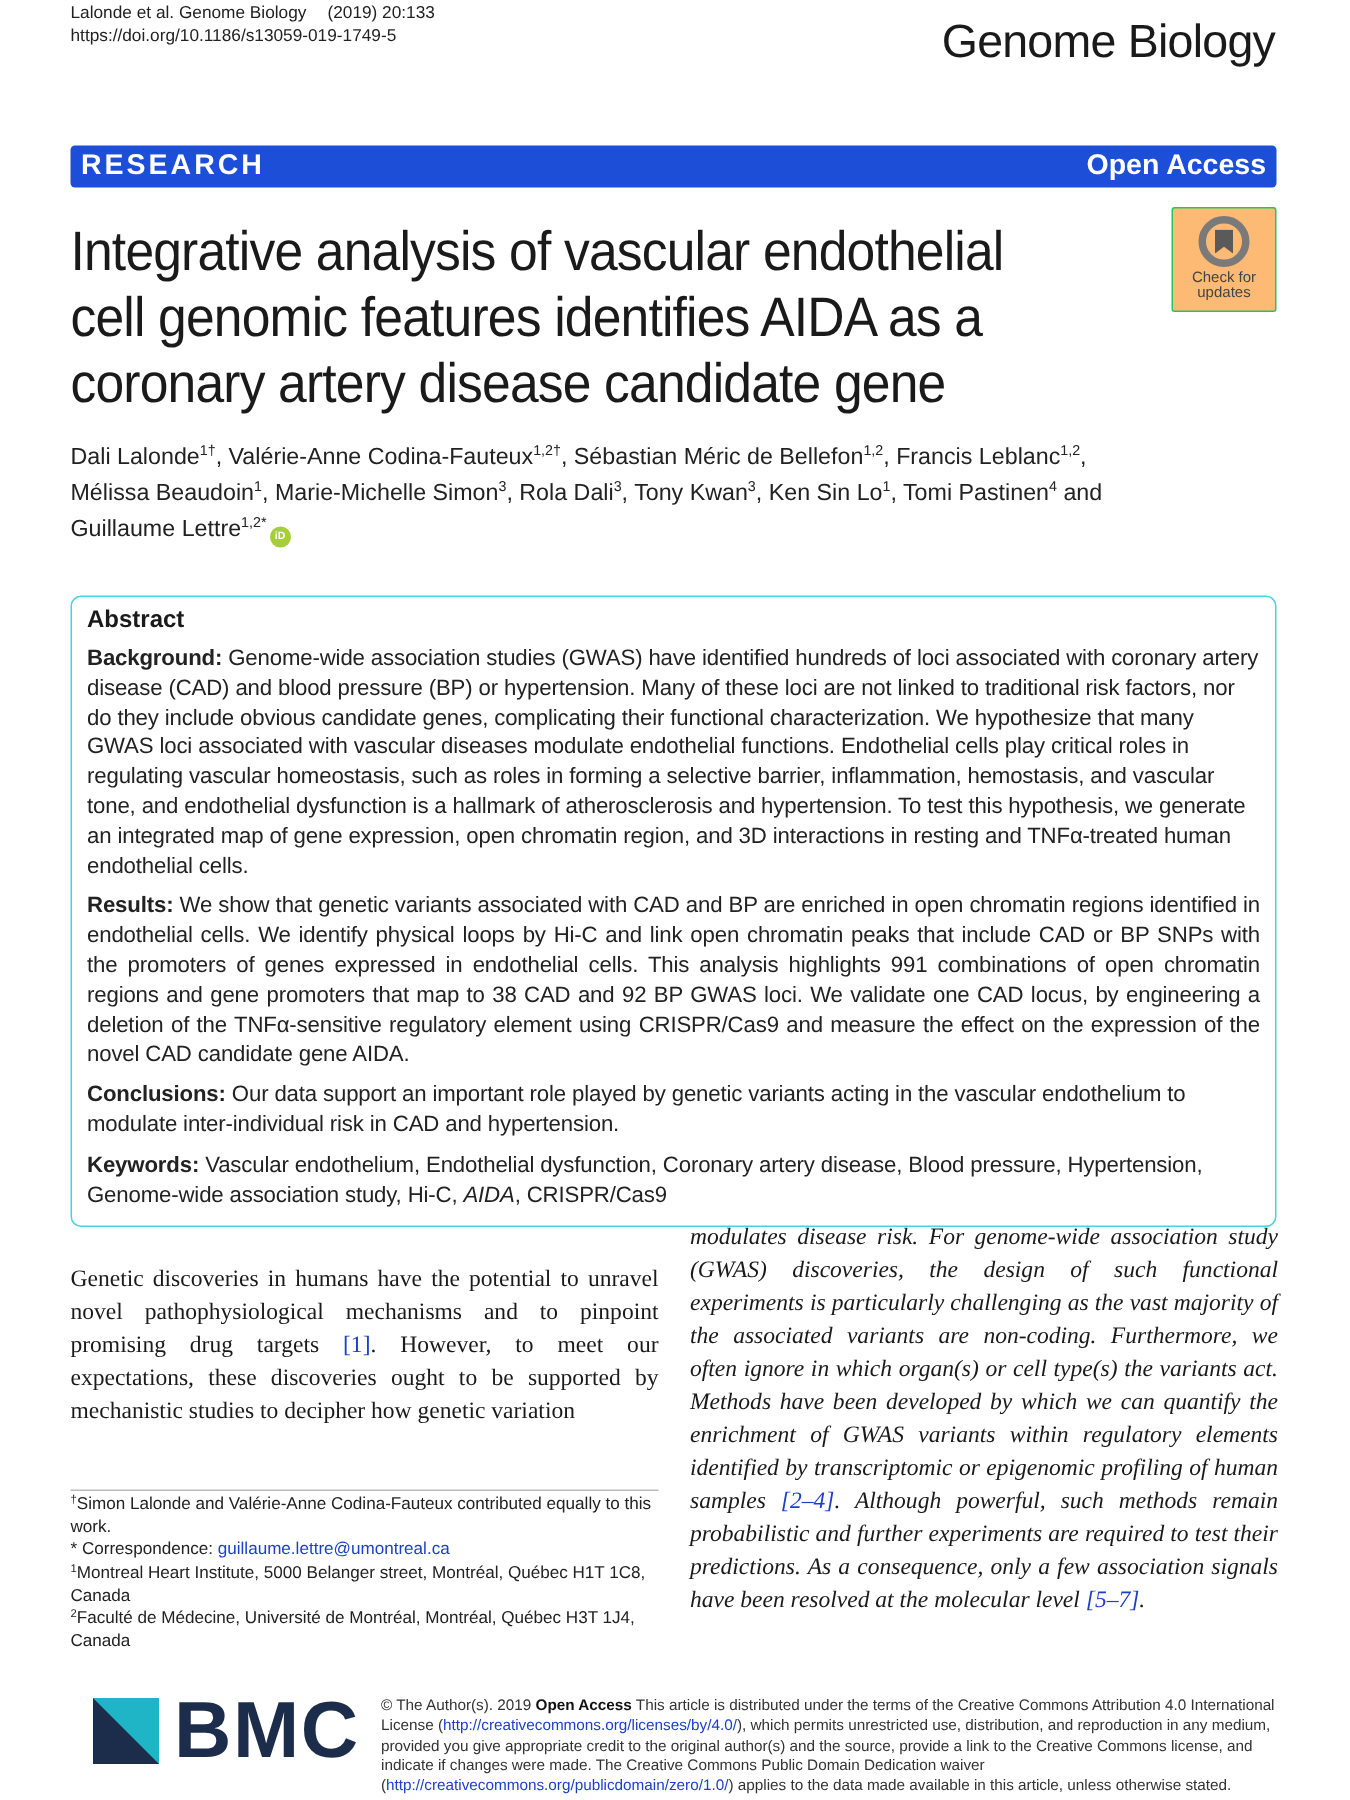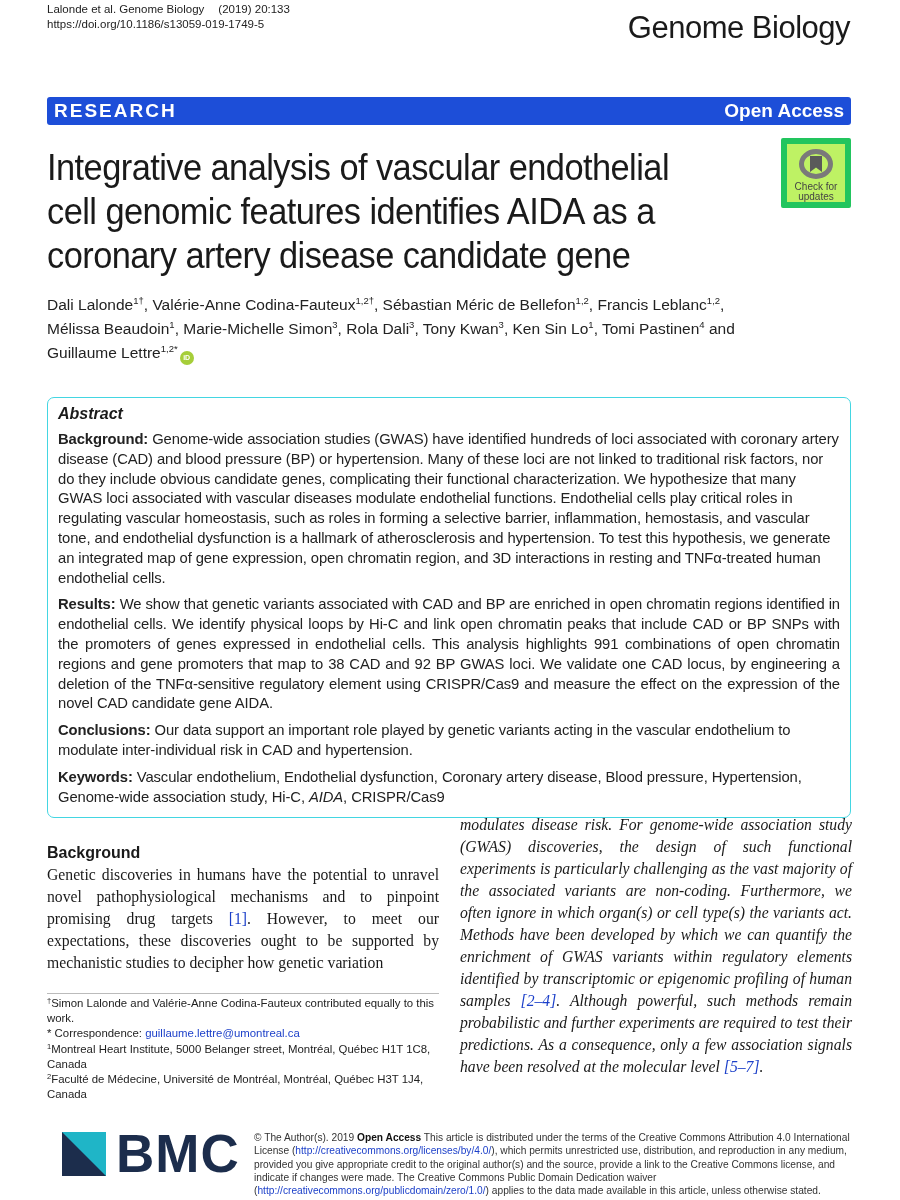--- a/index.html
+++ b/index.html
@@ -8,33 +8,33 @@
 
   .running-head { position: absolute; left: 47px; top: 2px; font-size: 11.5px; line-height: 15px; color: #222; }
   .running-head .journal-italic { }
   .running-head .vol { margin-left: 14px; }
   .journal-logo { position: absolute; right: 50px; top: 10px; font-size: 31px; letter-spacing: -0.5px; color: #1a1a1a; font-weight: 300; margin-left: 16px; }
 
   .banner { position: absolute; left: 47px; top: 97px; width: 804px; height: 28px; background: #1d4ed8; border-radius: 3px; display: flex; align-items: center; justify-content: space-between; padding: 0 7px; }
   .banner .research { color: #fff; font-weight: bold; font-size: 19px; letter-spacing: 2px; }
   .banner .open-access { color: #fff; font-weight: bold; font-size: 19px; }
 
-  .check-updates { position: absolute; left: 781px; top: 138px; width: 70px; height: 70px; background: #bef264; border: 6px solid #22c55e; border-radius: 2px; display: flex; flex-direction: column; align-items: center; padding-top: 5px; }
+  .check-updates { position: absolute; left: 781px; top: 138px; width: 70px; height: 70px; background: #fdba74; border: 1px solid #22c55e; border-radius: 2px; display: flex; flex-direction: column; align-items: center; padding-top: 5px; }
   .check-updates .ring { width: 34px; height: 34px; border-radius: 50%; border: 5px solid #7a7a7a; position: relative; display: flex; align-items: center; justify-content: center; }
   .check-updates .bookmark { width: 12px; height: 16px; background: #5a5a5a; clip-path: polygon(0 0, 100% 0, 100% 100%, 50% 72%, 0 100%); }
   .check-updates .cu-text { font-size: 10px; line-height: 10px; color: #444; text-align: center; margin-top: 3px; }
 
   .title { position: absolute; left: 47px; top: 146px; width: 720px; font-size: 37px; line-height: 44px; color: #1a1a1a; font-weight: normal; letter-spacing: -0.6px; transform: scaleX(0.93); transform-origin: left top; }
 
   .authors { position: absolute; left: 47px; top: 293px; width: 800px; font-size: 15.5px; line-height: 24px; color: #222; }
   .authors sup { font-size: 9.5px; vertical-align: 6px; line-height: 0; }
   .orcid { display: inline-block; width: 14px; height: 14px; border-radius: 50%; background: #a6ce39; color: #fff; font-size: 7px; font-weight: bold; line-height: 14px; text-align: center; vertical-align: -2px; margin-left: 2px; }
 
   .abstract-box { position: absolute; left: 47px; top: 397px; width: 804px; height: 421px; border: 1.5px solid #43d6e2; border-radius: 7px; padding: 6px 10px 0 10px; }
-  .abstract-box h2 { font-size: 16px; font-weight: bold; color: #1a1a1a; margin-bottom: 6px; line-height: 20px; font-style: italic; }
+  .abstract-box h2 { font-size: 16px; font-weight: bold; color: #1a1a1a; margin-bottom: 6px; line-height: 20px; }
   .abs-para { font-size: 14.8px; line-height: 19.8px; color: #222; margin-bottom: 7px; letter-spacing: -0.1px; }
   .abs-para .lbl { font-weight: bold; }
   .abs-para.justify { text-align: justify; }
   .abs-para em { font-style: italic; }
 
   .col { position: absolute; font-family: "Liberation Serif", "DejaVu Serif", serif; font-size: 15.7px; line-height: 22px; color: #1a1a1a; text-align: justify; }
   .col-left { left: 47px; top: 842px; width: 392px; }
   .col-right { left: 460px; top: 814px; width: 392px; font-style: italic; }
   .col h3 { font-family: "Liberation Sans", "DejaVu Sans", sans-serif; font-size: 16px; font-weight: bold; line-height: 22px; margin-bottom: 0; }
   .ref { color: #1b3fc9; }
@@ -97,21 +97,20 @@
 
 <div class="abstract-box">
   <h2>Abstract</h2>
   <p class="abs-para"><span class="lbl">Background:</span> <span>Genome-wide association studies (GWAS) have identified hundreds of loci associated with coronary artery disease (CAD) and blood pressure (BP) or hypertension. Many of these loci are not linked to traditional risk factors, nor do they include obvious candidate genes, complicating their functional characterization. We hypothesize that many GWAS loci associated with vascular diseases modulate endothelial functions. Endothelial cells play critical roles in regulating vascular homeostasis, such as roles in forming a selective barrier, inflammation, hemostasis, and vascular tone, and endothelial dysfunction is a hallmark of atherosclerosis and hypertension. To test this hypothesis, we generate an integrated map of gene expression, open chromatin region, and 3D interactions in resting and TNFα-treated human endothelial cells.</span></p>
   <p class="abs-para justify"><span class="lbl">Results:</span> <span>We show that genetic variants associated with CAD and BP are enriched in open chromatin regions identified in endothelial cells. We identify physical loops by Hi-C and link open chromatin peaks that include CAD or BP SNPs with the promoters of genes expressed in endothelial cells. This analysis highlights 991 combinations of open chromatin regions and gene promoters that map to 38 CAD and 92 BP GWAS loci. We validate one CAD locus, by engineering a deletion of the TNFα-sensitive regulatory element using CRISPR/Cas9 and measure the effect on the expression of the novel CAD candidate gene AIDA.</span></p>
   <p class="abs-para"><span class="lbl">Conclusions:</span> <span>Our data support an important role played by genetic variants acting in the vascular endothelium to modulate inter-individual risk in CAD and hypertension.</span></p>
   <p class="abs-para"><span class="lbl">Keywords:</span> <span>Vascular endothelium, Endothelial dysfunction, Coronary artery disease, Blood pressure, Hypertension, Genome-wide association study, Hi-C, </span><em>AIDA</em><span>, CRISPR/Cas9</span></p>
 </div>
 
 <div class="col col-left">
-  <h3>Background</h3>
   <p><span>Genetic discoveries in humans have the potential to unravel novel pathophysiological mechanisms and to pinpoint promising drug targets </span><span class="ref">[1]</span><span>. However, to meet our expectations, these discoveries ought to be supported by mechanistic studies to decipher how genetic variation</span></p>
 </div>
 
 <div class="col col-right">
   <p><span>modulates disease risk. For genome-wide association study (GWAS) discoveries, the design of such functional experiments is particularly challenging as the vast majority of the associated variants are non-coding. Furthermore, we often ignore in which organ(s) or cell type(s) the variants act. Methods have been developed by which we can quantify the enrichment of GWAS variants within regulatory elements identified by transcriptomic or epigenomic profiling of human samples </span><span class="ref">[2–4]</span><span>. Although powerful, such methods remain probabilistic and further experiments are required to test their predictions. As a consequence, only a few association signals have been resolved at the molecular level </span><span class="ref">[5–7]</span><span>.</span></p>
 </div>
 
 <div class="footnote-rule"></div>
 <div class="footnotes">
   <div><sup>†</sup><span>Simon Lalonde and Valérie-Anne Codina-Fauteux contributed equally to this work.</span></div>

